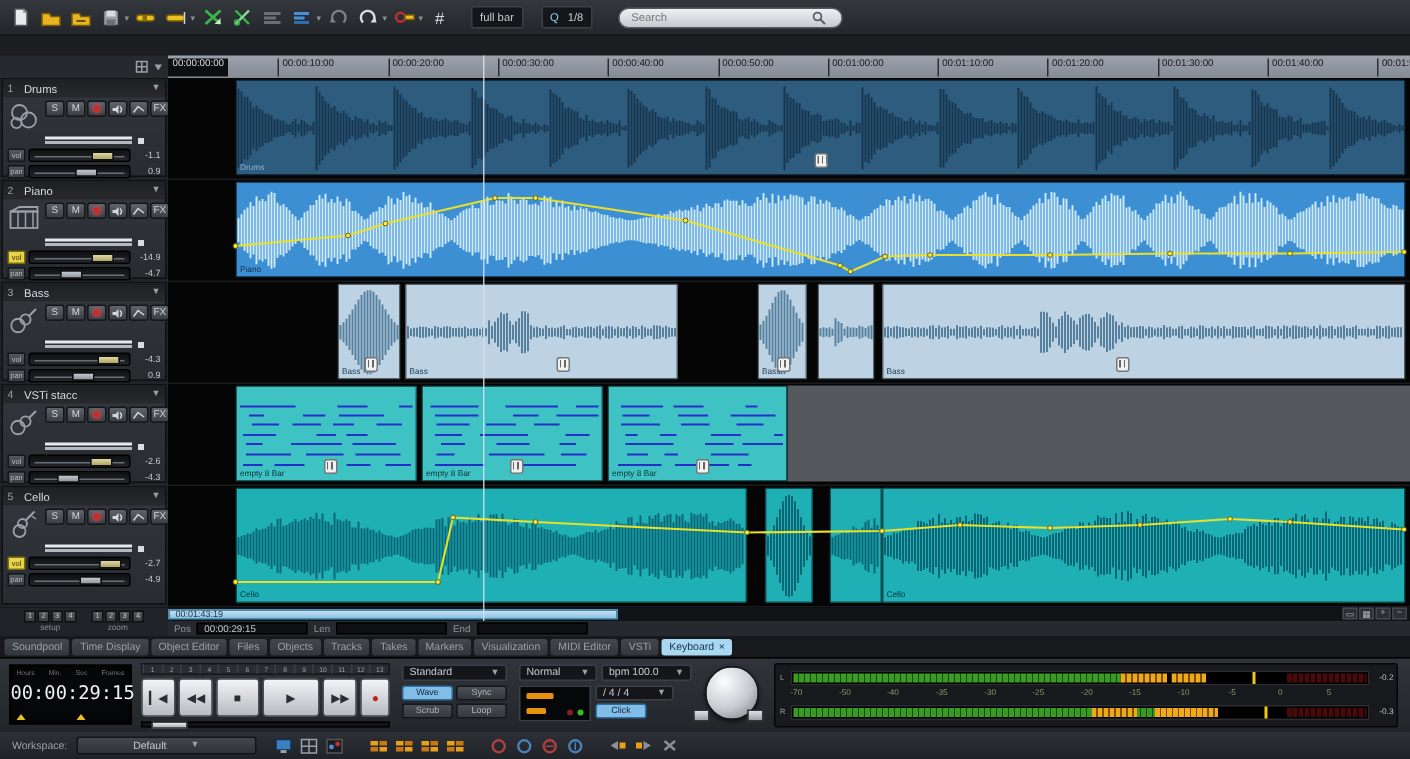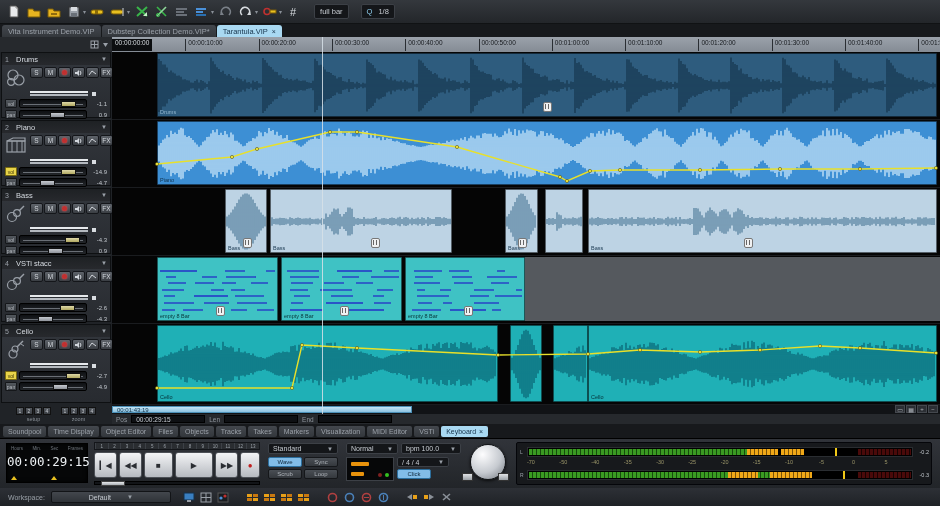--- a/index.html
+++ b/index.html
@@ -273,34 +273,29 @@
     <div class="tbselect">
       <span>full bar</span>
       <span class="arr">▼</span>
     </div>
     <span class="tbsep"></span>
     <div class="tbselect">
       <span style="color:#8fd0f0;">Q</span>
       <span>1/8</span>
       <span class="arr">▼</span>
     </div>
+    <div class="search">
+      <input placeholder="Search" style="">
+      <svg width="10" height="10" viewBox="0 0 10 10">
+        <circle cx="4" cy="4" r="2.6" fill="none" stroke="#5a6066" stroke-width="1.2"></circle>
+        <line x1="6" y1="6" x2="9" y2="9" stroke="#5a6066" stroke-width="1.4"></line>
+      </svg>
+    </div>
   </div>
 
-  <div class="tabbar" id="tabbar">
-      <div class="dtab">
-        <span>Vita Instrument Demo.VIP</span>
-      </div>
-      <div class="dtab">
-        <span>Dubstep Collection Demo.VIP*</span>
-      </div>
-      <div class="dtab active">
-        <span>Tarantula.VIP</span>
-        <span class="x">×</span>
-      </div>
-    </div>
 
   <div class="rulercorner">
     <svg width="9" height="9">
         <rect x="1" y="1" width="7" height="7" fill="none" stroke="#9aa0a8"></rect>
         <line x1="1" y1="4.5" x2="8" y2="4.5" stroke="#9aa0a8"></line>
         <line x1="4.5" y1="1" x2="4.5" y2="8" stroke="#9aa0a8"></line>
       </svg>
     <svg width="9" height="9">
         <polygon points="2,3 7,3 4.5,7" fill="#9aa0a8"></polygon>
       </svg>

